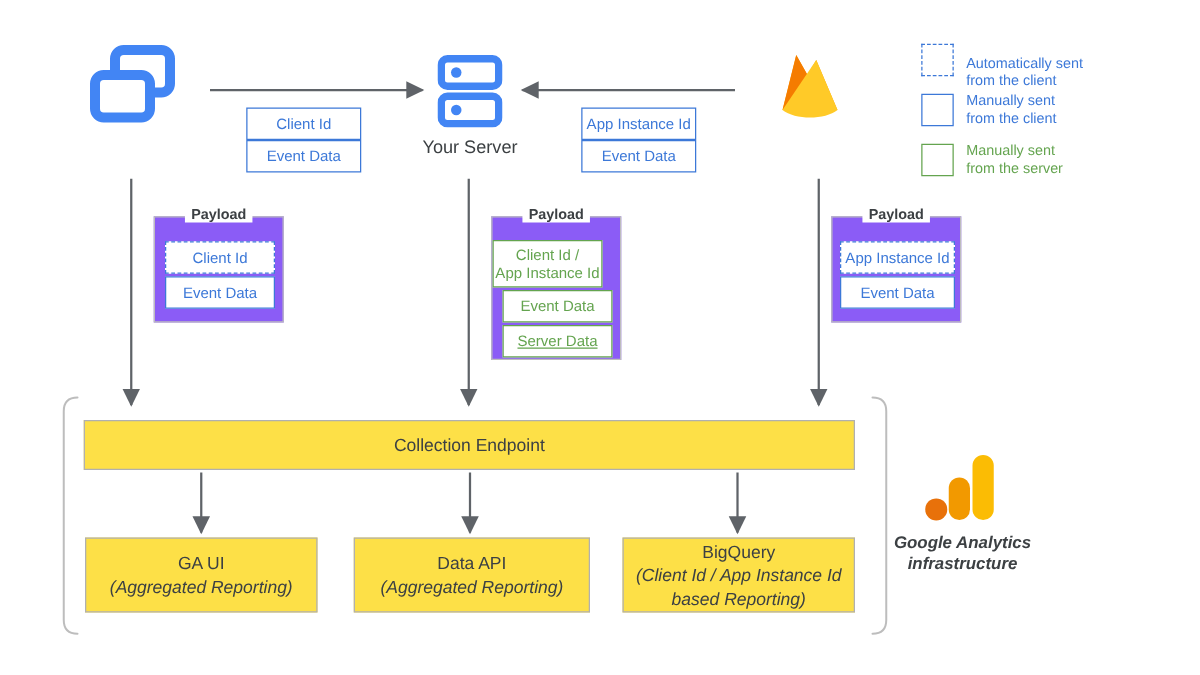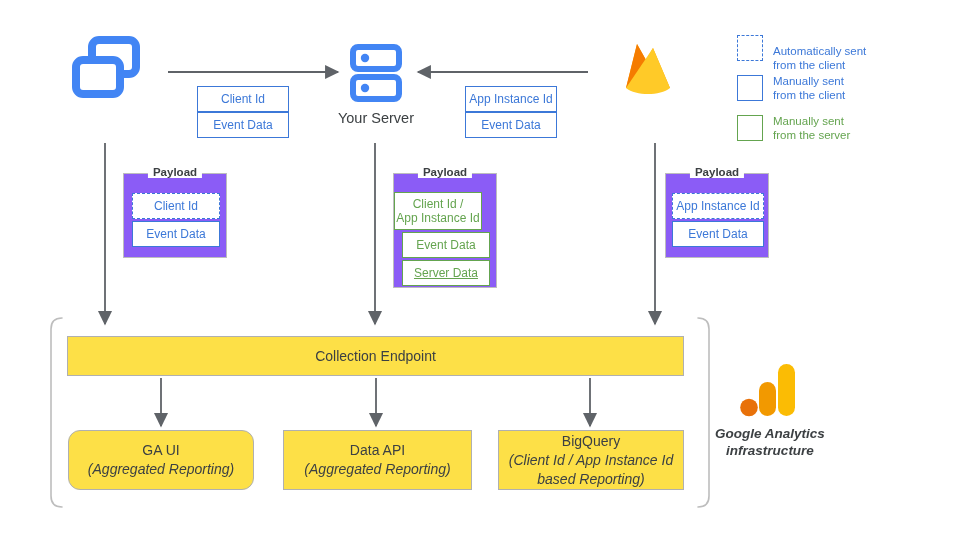--- a/index.html
+++ b/index.html
@@ -197,21 +197,21 @@
   <div class="payload" style="left:665px;top:173px;width:104px;height:85px;">
     <span class="payload-title">Payload</span>
     <div class="chip blue-dashed" style="left:6px;top:19px;width:92px;height:26px;">App Instance Id</div>
     <div class="chip blue" style="left:6px;top:47px;width:92px;height:26px;">Event Data</div>
   </div>
 
   <div class="gbox" style="left:67px;top:336px;width:617px;height:40px;">
     <span>Collection Endpoint</span>
   </div>
 
-  <div class="gbox" style="left:68px;top:430px;width:186px;height:60px;border-radius:12px;">
+  <div class="gbox" style="left:68px;top:430px;width:186px;height:60px;">
     <span>GA UI</span>
     <span class="sub">(Aggregated Reporting)</span>
   </div>
 
   <div class="gbox" style="left:283px;top:430px;width:189px;height:60px;">
     <span>Data API</span>
     <span class="sub">(Aggregated Reporting)</span>
   </div>
 
   <div class="gbox" style="left:498px;top:430px;width:186px;height:60px;">

